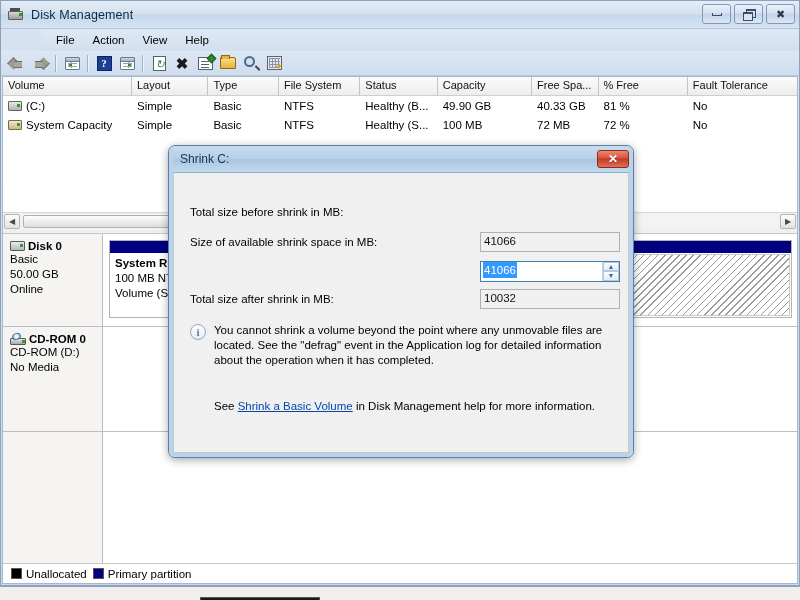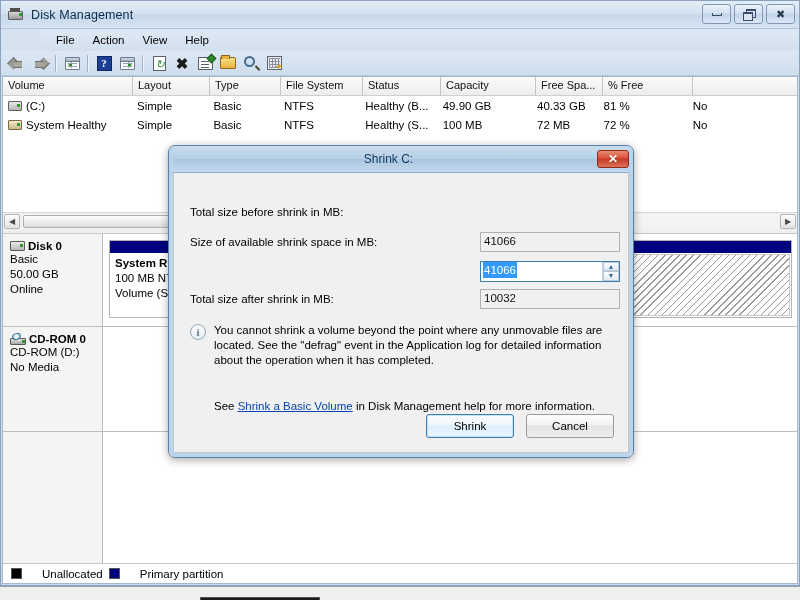--- a/index.html
+++ b/index.html
@@ -321,21 +321,21 @@
 
   
   .legend {
     height: 20px; flex: none;
     border-top: 1px solid #c8c8c8;
     display: flex; align-items: center; gap: 6px;
     padding-left: 8px;
     background: #fff;
     font-size: 11.5px;
   }
-  .lg-item { display: flex; align-items: center; gap: 20px; }
+  .lg-item { display: flex; align-items: center; gap: 4px; }
   .lg-sw { width: 11px; height: 11px; border: 1px solid #555; }
   .lg-sw.black { background: #000; }
   .lg-sw.blue { background: #000080; }
 
   
   #taskbar {
     position: absolute; left: 0; top: 586px; width: 800px; height: 14px;
     background: #f0efee; border-top: 1px solid #8ba2bd;
   }
   #taskbar .tb-item {
@@ -363,21 +363,20 @@
     pointer-events: none;
   }
   .dlg-title {
     height: 27px; flex: none;
     background: linear-gradient(to bottom,#c9dcee 0%, #b6cfe6 50%, #a9c6e0 52%, #c4daed 100%);
     border-bottom: 1px solid #8fb0cd;
     display: flex; align-items: center;
     padding: 0 4px 0 11px;
     border-radius: 6px 6px 0 0;
     position: relative;
-    text-align: center;
   }
   .dlg-title-text { font-size: 12px; color: #10375c; flex: 1; }
   .dlg-close {
     width: 32px; height: 18px;
     background: linear-gradient(to bottom,#e88a72 0%,#d9513a 45%,#c23a23 50%,#e0705a 100%);
     border: 1px solid #8d2a18;
     border-radius: 3px;
     display: flex; align-items: center; justify-content: center;
     color: #fff; font-size: 12px; font-weight: bold; line-height: 1;
     text-shadow: 0 1px 1px rgba(0,0,0,.4);
@@ -573,41 +572,42 @@
     <div class="vol-list">
       <div class="vl-header">
         <div class="cell" style="width:130px">Volume</div>
         <div class="cell" style="width:77px">Layout</div>
         <div class="cell" style="width:71px">Type</div>
         <div class="cell" style="width:82px">File System</div>
         <div class="cell" style="width:78px">Status</div>
         <div class="cell" style="width:95px">Capacity</div>
         <div class="cell" style="width:67px">Free Spa...</div>
         <div class="cell" style="width:90px">% Free</div>
+        <div class="cell" style="width:110px;border-right:none">Fault Tolerance</div>
       </div>
 
       <div class="vl-row">
         <div class="cell c0" style="width:130px">
           <span class="vol-ico"></span>
           <span>(C:)</span>
         </div>
         <div class="cell" style="width:77px">Simple</div>
         <div class="cell" style="width:71px">Basic</div>
         <div class="cell" style="width:82px">NTFS</div>
         <div class="cell" style="width:78px">Healthy (B...</div>
         <div class="cell" style="width:95px">49.90 GB</div>
         <div class="cell" style="width:67px">40.33 GB</div>
         <div class="cell" style="width:90px">81 %</div>
         <div class="cell" style="width:110px">No</div>
       </div>
 
       <div class="vl-row">
         <div class="cell c0" style="width:130px">
           <span class="vol-ico tan"></span>
-          <span>System Healthy</span>
+          <span>System Capacity</span>
         </div>
         <div class="cell" style="width:77px">Simple</div>
         <div class="cell" style="width:71px">Basic</div>
         <div class="cell" style="width:82px">NTFS</div>
         <div class="cell" style="width:78px">Healthy (S...</div>
         <div class="cell" style="width:95px">100 MB</div>
         <div class="cell" style="width:67px">72 MB</div>
         <div class="cell" style="width:90px">72 %</div>
         <div class="cell" style="width:110px">No</div>
       </div>
@@ -720,19 +720,15 @@
 
     <div class="info-block">
       <div class="info-ico">i</div>
       <div class="info-text">You cannot shrink a volume beyond the point where any unmovable files are located. See the "defrag" event in the Application log for detailed information about the operation when it has completed.</div>
     </div>
 
     <div class="help-line">
       <span>See </span><a class="help-link" href="#">Shrink a Basic Volume</a><span> in Disk Management help for more information.</span>
     </div>
 
-    <div class="dlg-buttons">
-      <div class="dlg-btn default">Shrink</div>
-      <div class="dlg-btn">Cancel</div>
-    </div>
   </div>
   <div class="dlg-frame"></div>
 </div>
 
 </body></html>

